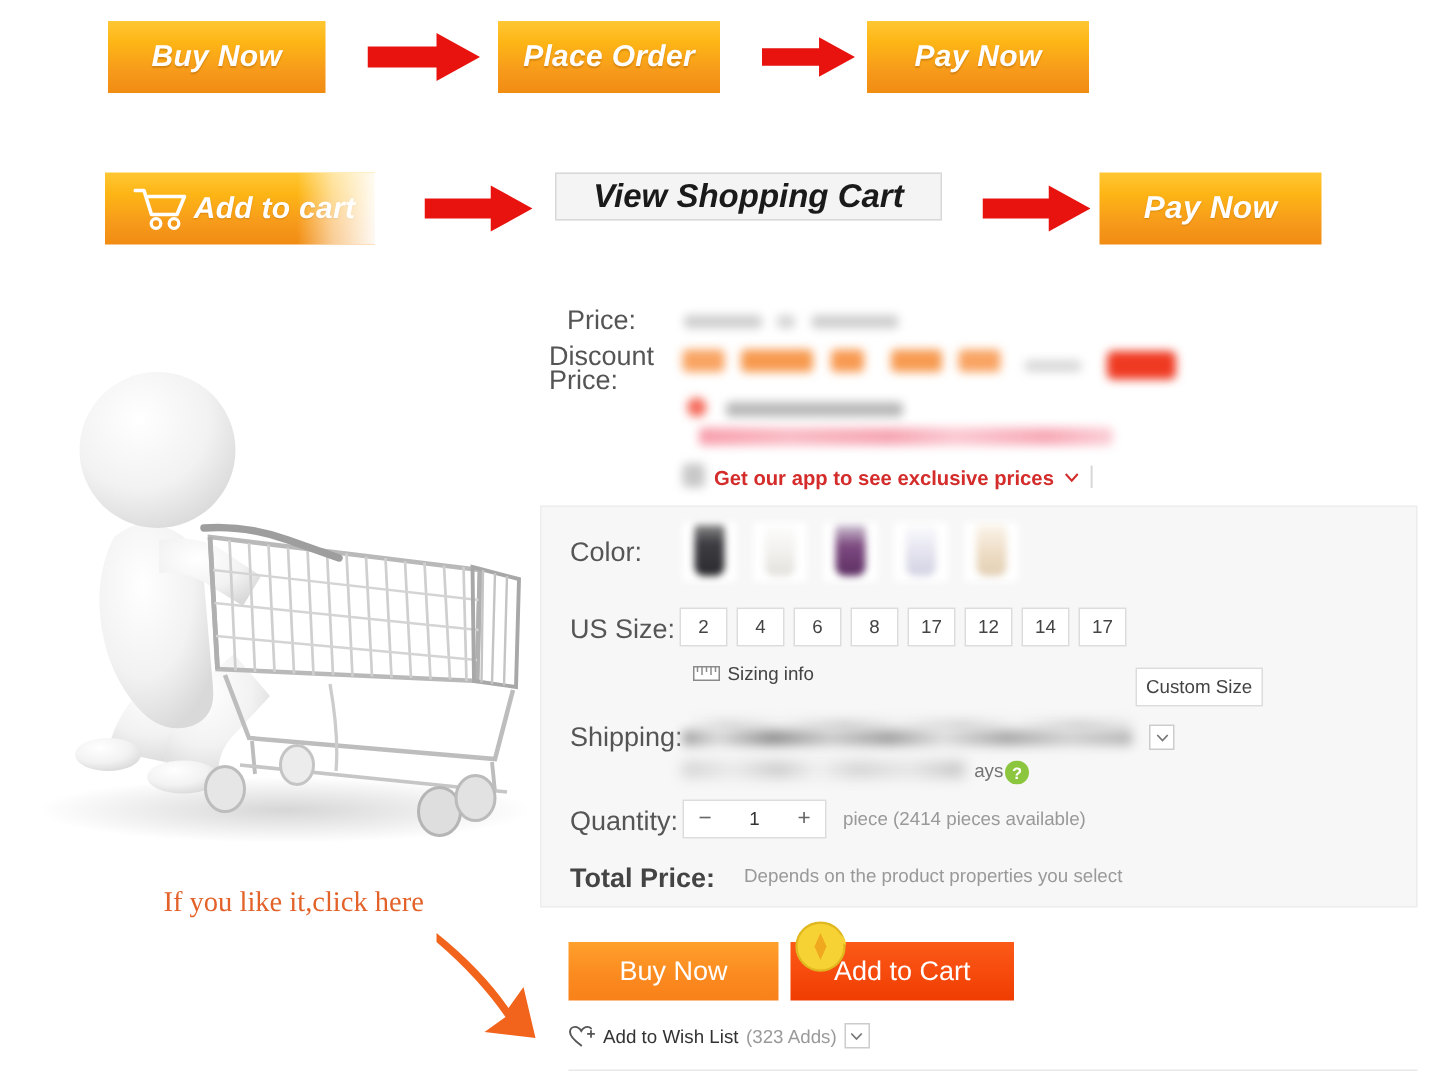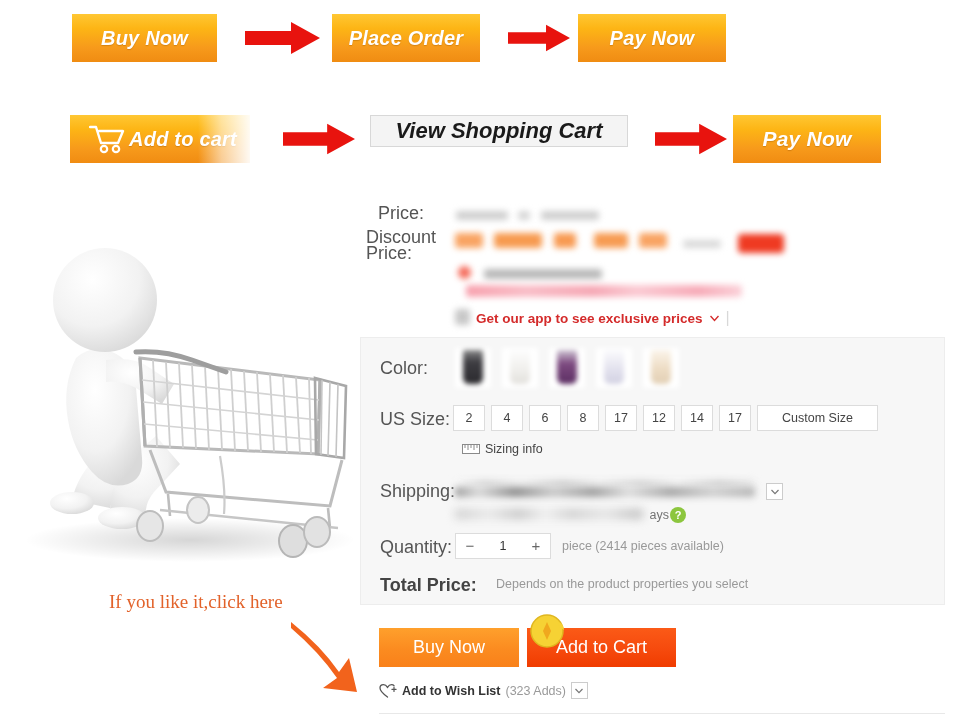--- a/index.html
+++ b/index.html
@@ -100,21 +100,21 @@
     color: #444444;
     font-size: 12.5px;
     height: 26px;
     min-width: 32px;
     display: inline-flex;
     align-items: center;
     justify-content: center;
     box-sizing: border-box;
     padding: 0 6px;
   }
-  .size-btn.custom { padding: 0 24px; }
+  .size-btn.custom { padding: 0 6px; margin-top: 40px; }
 
   
   .qty {
     border: 1px solid #dcdcdc;
     background: #ffffff;
     height: 26px;
     width: 96px;
     display: flex;
     align-items: center;
     box-sizing: border-box;
@@ -425,21 +425,21 @@
   <circle cx="19" cy="17" r="16" fill="#f6d234" stroke="#e0b71f" stroke-width="1.5"></circle>
   <path d="M19 8 L23 17 L19 26 L15 17 Z" fill="#f0a81e"></path>
   <path d="M30 8 q6 2 6 8 l-5 -3 z" fill="#f6d234"></path>
 </svg>
 
 <div class="abs wish" style="left:379px; top:682px;">
   <svg width="18" height="16" viewBox="0 0 18 16">
     <path d="M8.5 14 C3 10 1 7.2 1 5 C1 2.9 2.6 1.6 4.4 1.6 C6 1.6 7.6 2.8 8.5 4.3 C9.4 2.8 11 1.6 12.6 1.6 C13.6 1.6 14.5 2 15 2.7" fill="none" stroke="#555555" stroke-width="1.3" stroke-linecap="round"></path>
     <path d="M15 4.2 V8.4 M12.9 6.3 H17.1" stroke="#555555" stroke-width="1.2" stroke-linecap="round"></path>
   </svg>
-  <span style="font-weight:bold;">Add to Wish List</span>
+  <span style="font-weight:normal;">Add to Wish List</span>
   <span class="adds">(323 Adds)</span>
   <span class="chev-box">
     <svg width="8" height="6" viewBox="0 0 8 6">
       <path d="M0.5 1 L4 4.7 L7.5 1" fill="none" stroke="#777777" stroke-width="1.2"></path>
     </svg>
   </span>
 </div>
 
 <div class="abs divider" style="left:379px; top:713px; width:566px; height:1px;"></div>
 

